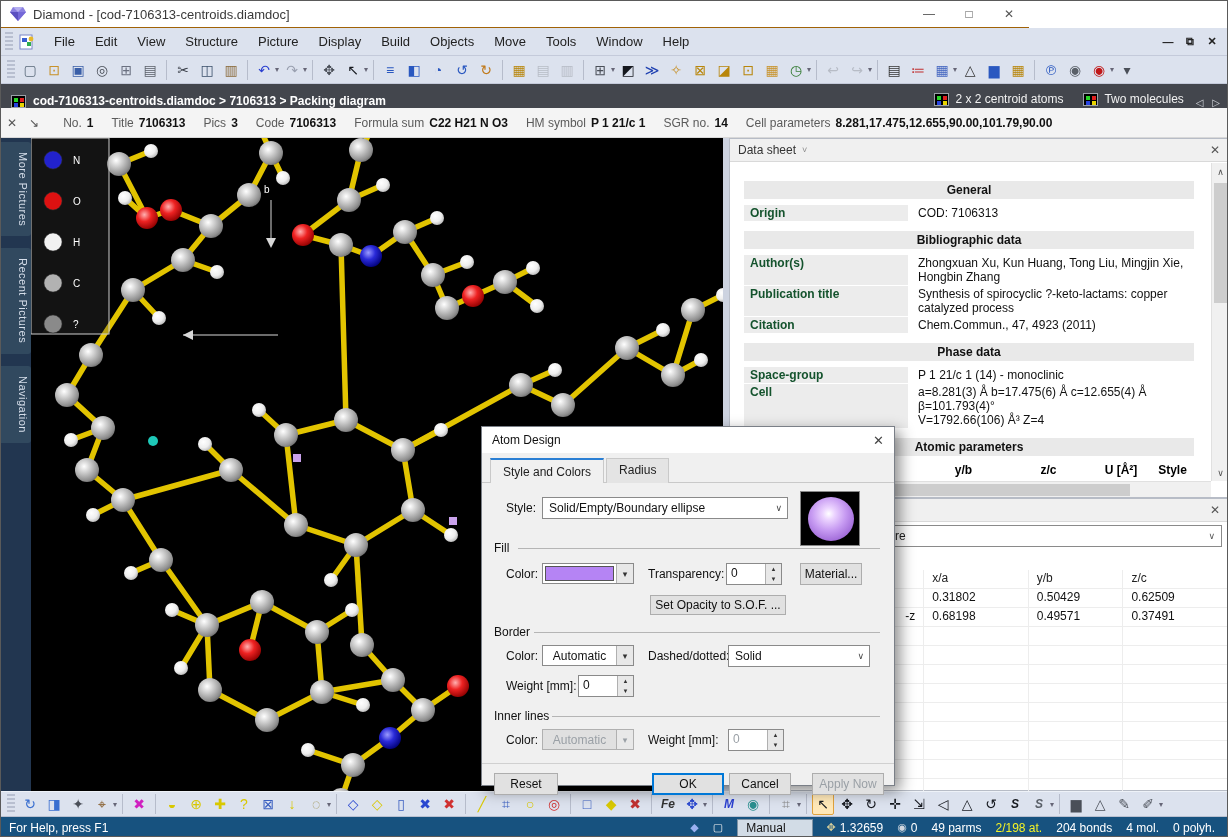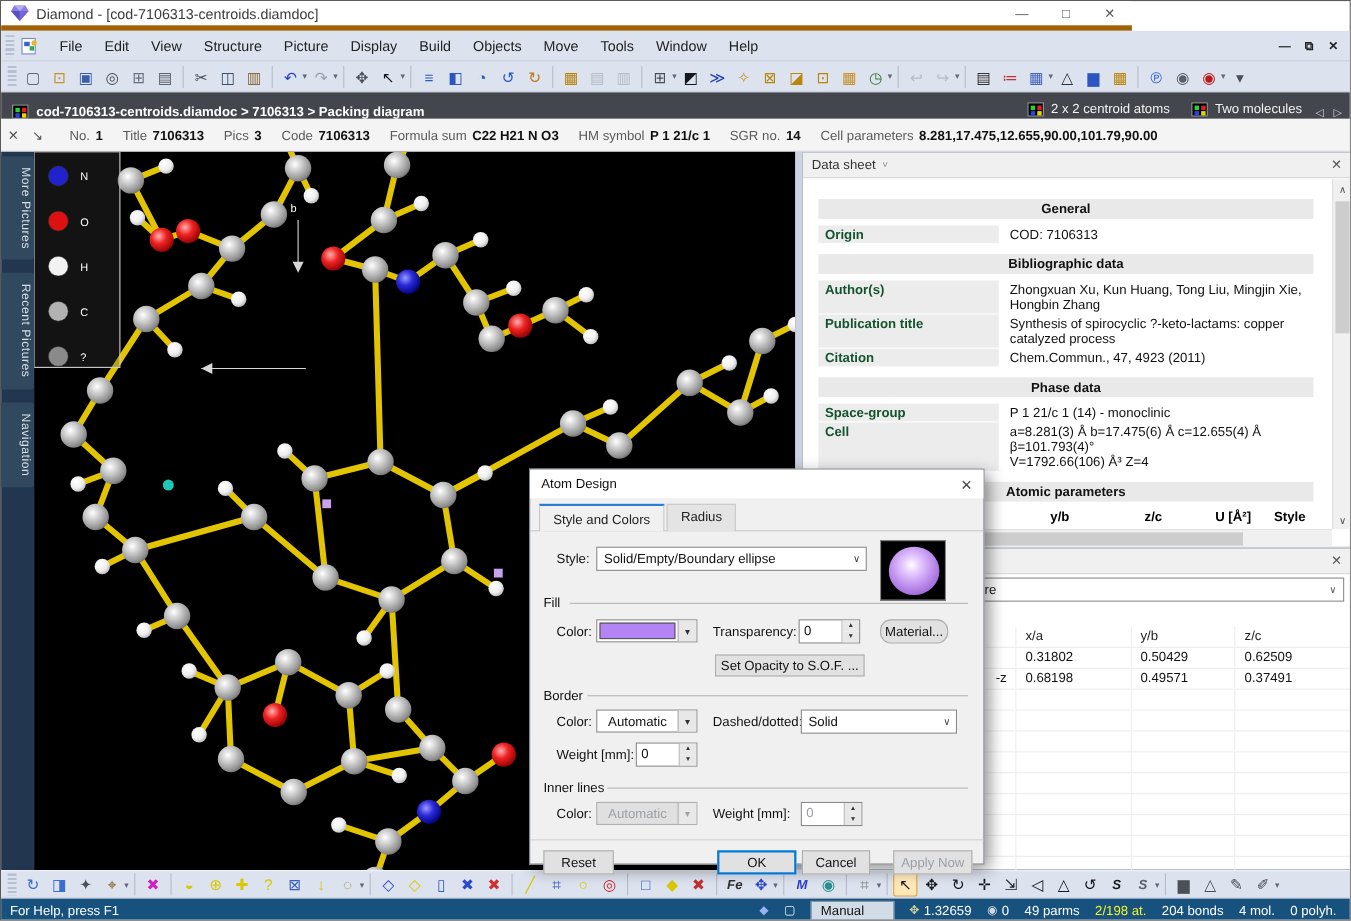--- a/index.html
+++ b/index.html
@@ -1,20 +1,20 @@
 <!DOCTYPE html>
 <html><head>
 <meta charset="utf-8">
 <style>
   html,body{margin:0;padding:0;background:#888;}
   *{box-sizing:border-box;font-family:"Liberation Sans",sans-serif;}
   #app{position:relative;width:1228px;height:837px;background:#fff;overflow:hidden;border:1px solid #5a5a5a;}
 
   
-  .titlebar{position:absolute;left:0;top:0;width:1028px;height:27px;background:#ffffff;display:flex;align-items:center;border-bottom:5px solid #a16207;}
+  .titlebar{position:absolute;left:0;top:0;width:1028px;height:27px;background:#ffffff;display:flex;align-items:center;border-bottom:1px solid #a16207;}
   .titlebar .app-icon{width:18px;height:16px;margin:0 6px 0 8px;}
   .titlebar .title{font-size:13px;color:#3a3a3a;}
   .win-controls{margin-left:auto;display:flex;}
   .win-btn{width:40px;height:26px;display:flex;align-items:center;justify-content:center;font-size:12px;color:#555;}
 
   
   .menubar{position:absolute;left:0;top:27px;width:1228px;height:28px;background:#dce2ee;display:flex;align-items:center;border-bottom:1px solid #c4cada;}
   .grip{width:8px;height:20px;margin:0 3px 0 4px;background:repeating-linear-gradient(#b8bfd0 0 2px,transparent 2px 4px);}
   .doc-icon{width:18px;height:16px;margin:0 8px 0 2px;}
   .menu-item{padding:4px 10px;font-size:13px;color:#222;}
@@ -767,21 +767,21 @@
         <span class="sw-caret">▾</span>
       </div>
       <span class="fldlbl" style="left:166px;top:84px;">Transparency:</span>
       <div class="spinner" style="left:244px;top:80px;width:56px;height:22px;">
         <span class="val">0</span>
         <span class="ud">
             <span>▲</span>
             <span>▼</span>
           </span>
       </div>
-      <div class="btn" style="left:318px;top:80px;width:62px;border-radius:10px;">Material...</div>
+      <div class="btn" style="left:318px;top:80px;width:62px;">Material...</div>
       <div class="btn" style="left:168px;top:112px;width:136px;height:20px;">Set Opacity to S.O.F. ...</div>
 
       <span class="fldlbl" style="left:12px;top:142px;">Border</span>
       <div class="grpline" style="left:52px;top:149px;width:346px;"></div>
       <span class="fldlbl" style="left:24px;top:166px;">Color:</span>
       <div class="swatchcombo" style="left:60px;top:162px;width:92px;height:21px;background:#fff;">
         <span style="flex:1;display:flex;align-items:center;justify-content:center;font-size:12px;">Automatic</span>
         <span class="sw-caret">▾</span>
       </div>
       <span class="fldlbl" style="left:166px;top:166px;">Dashed/dotted:</span>

